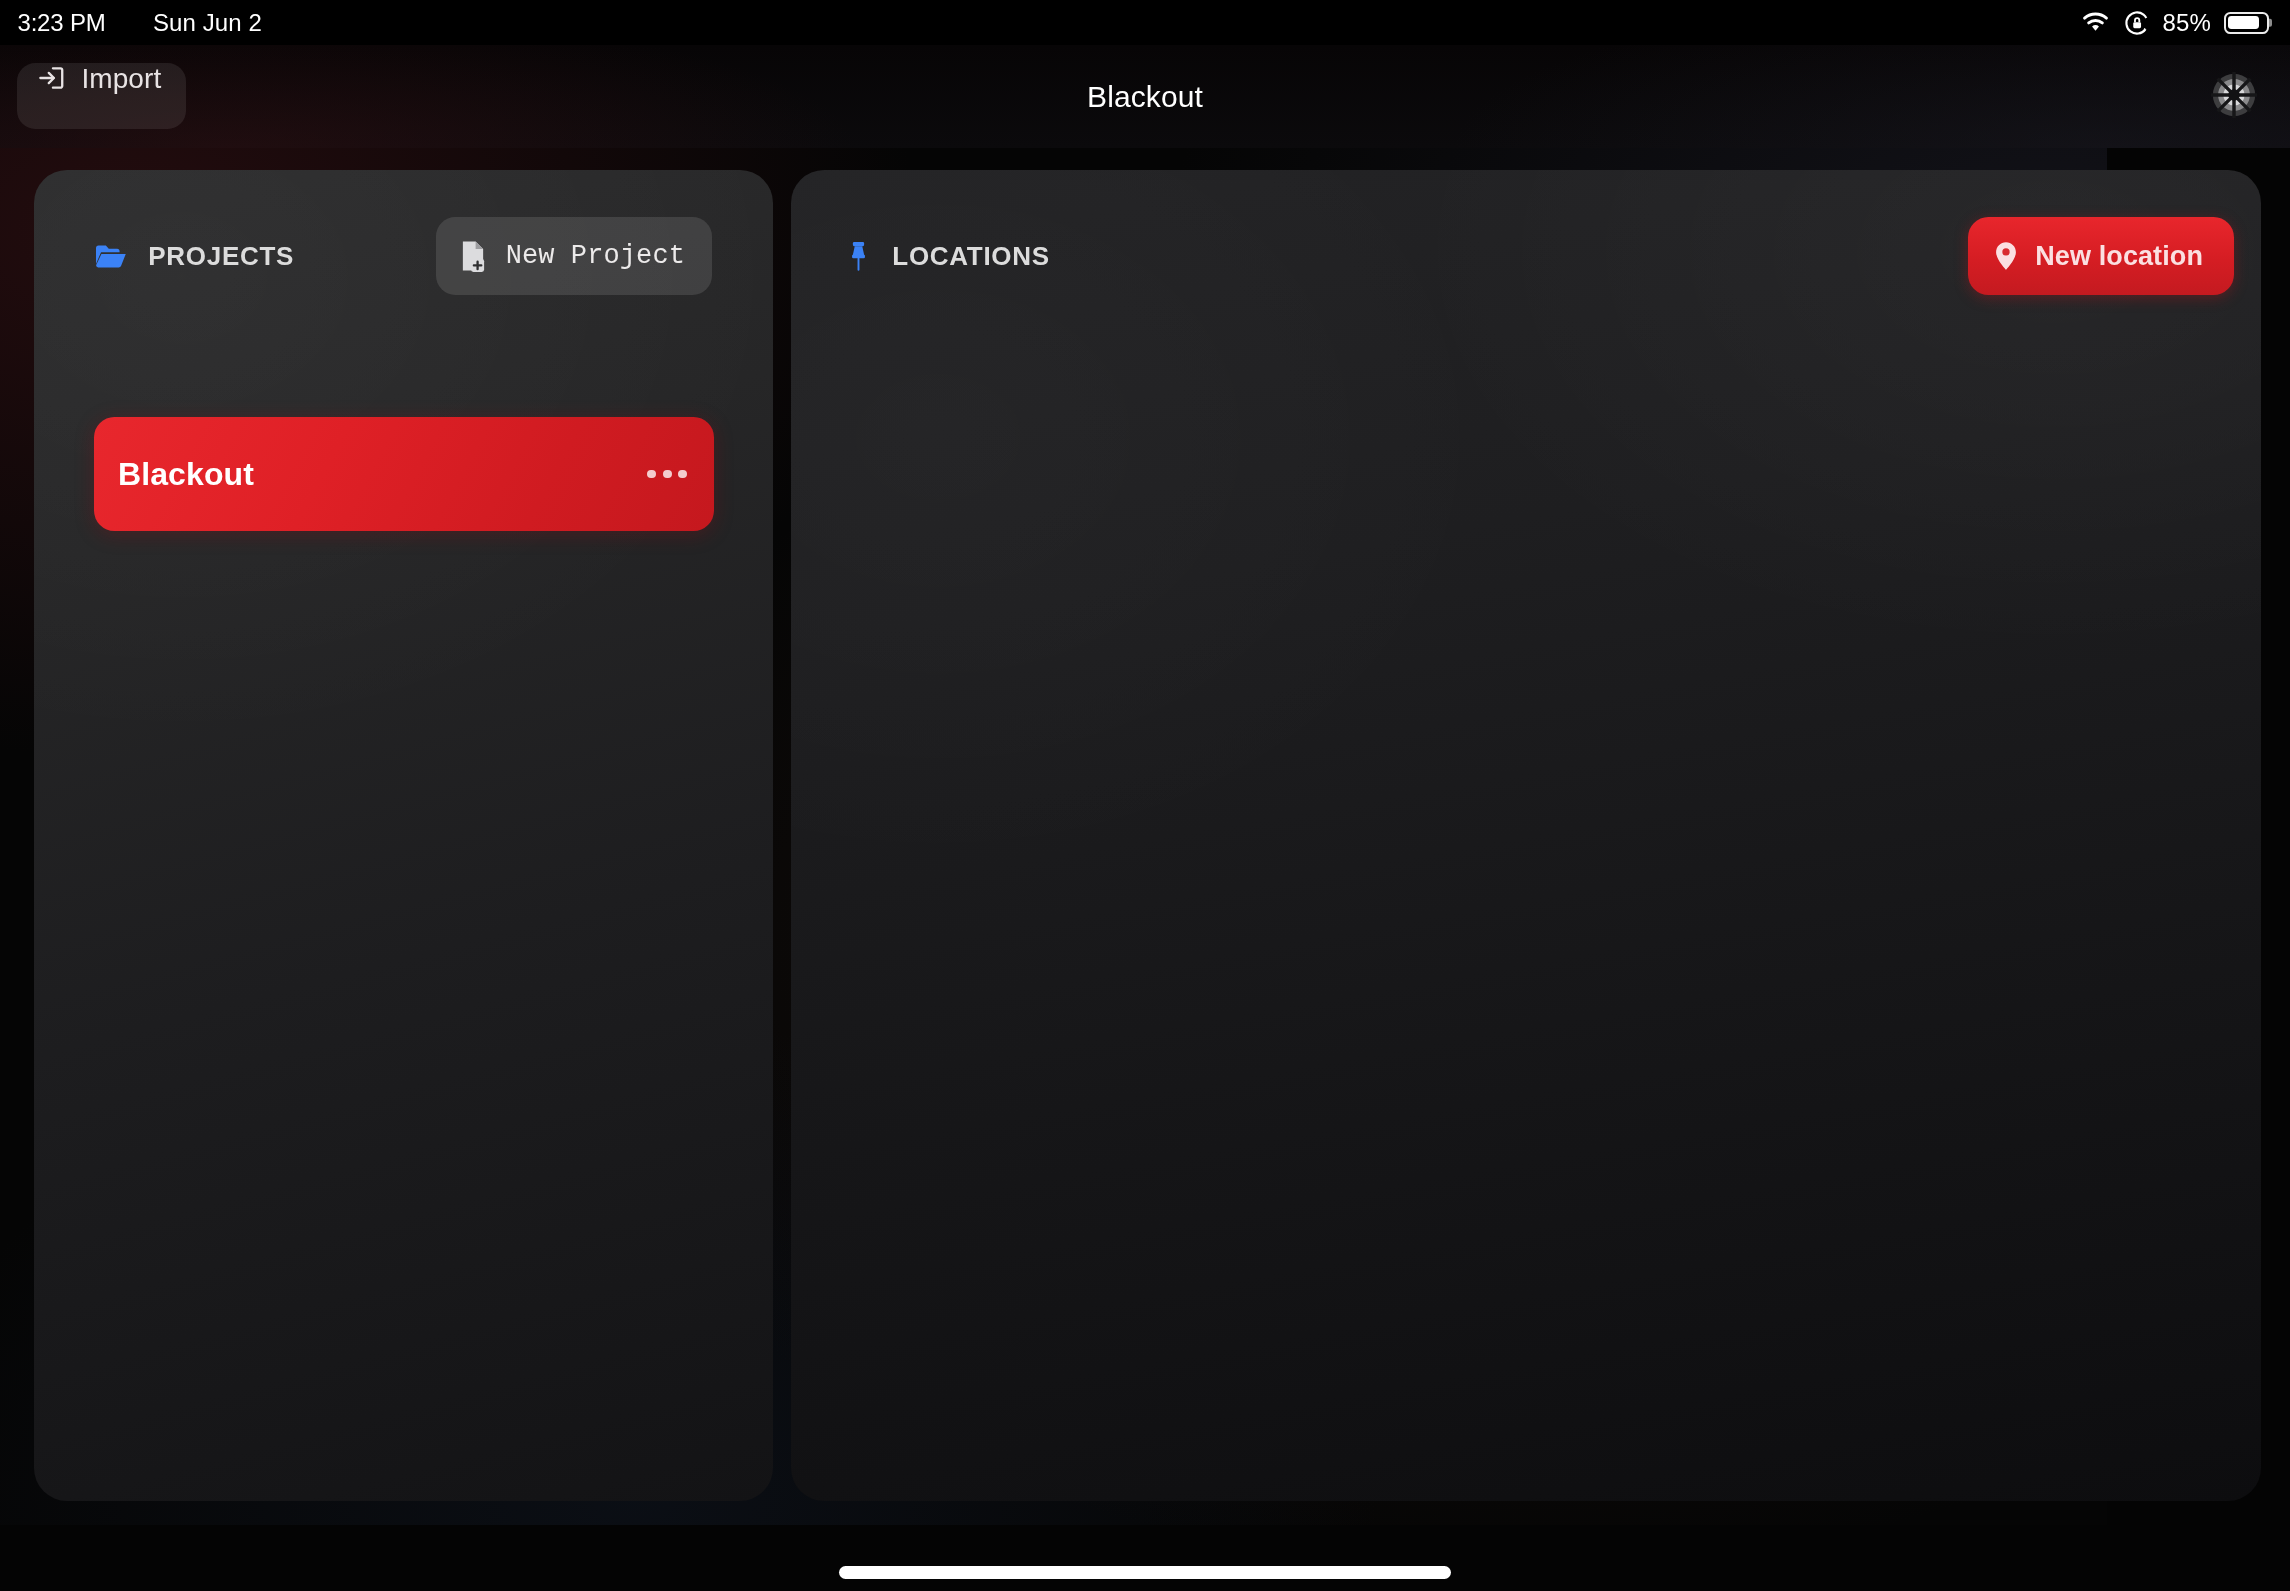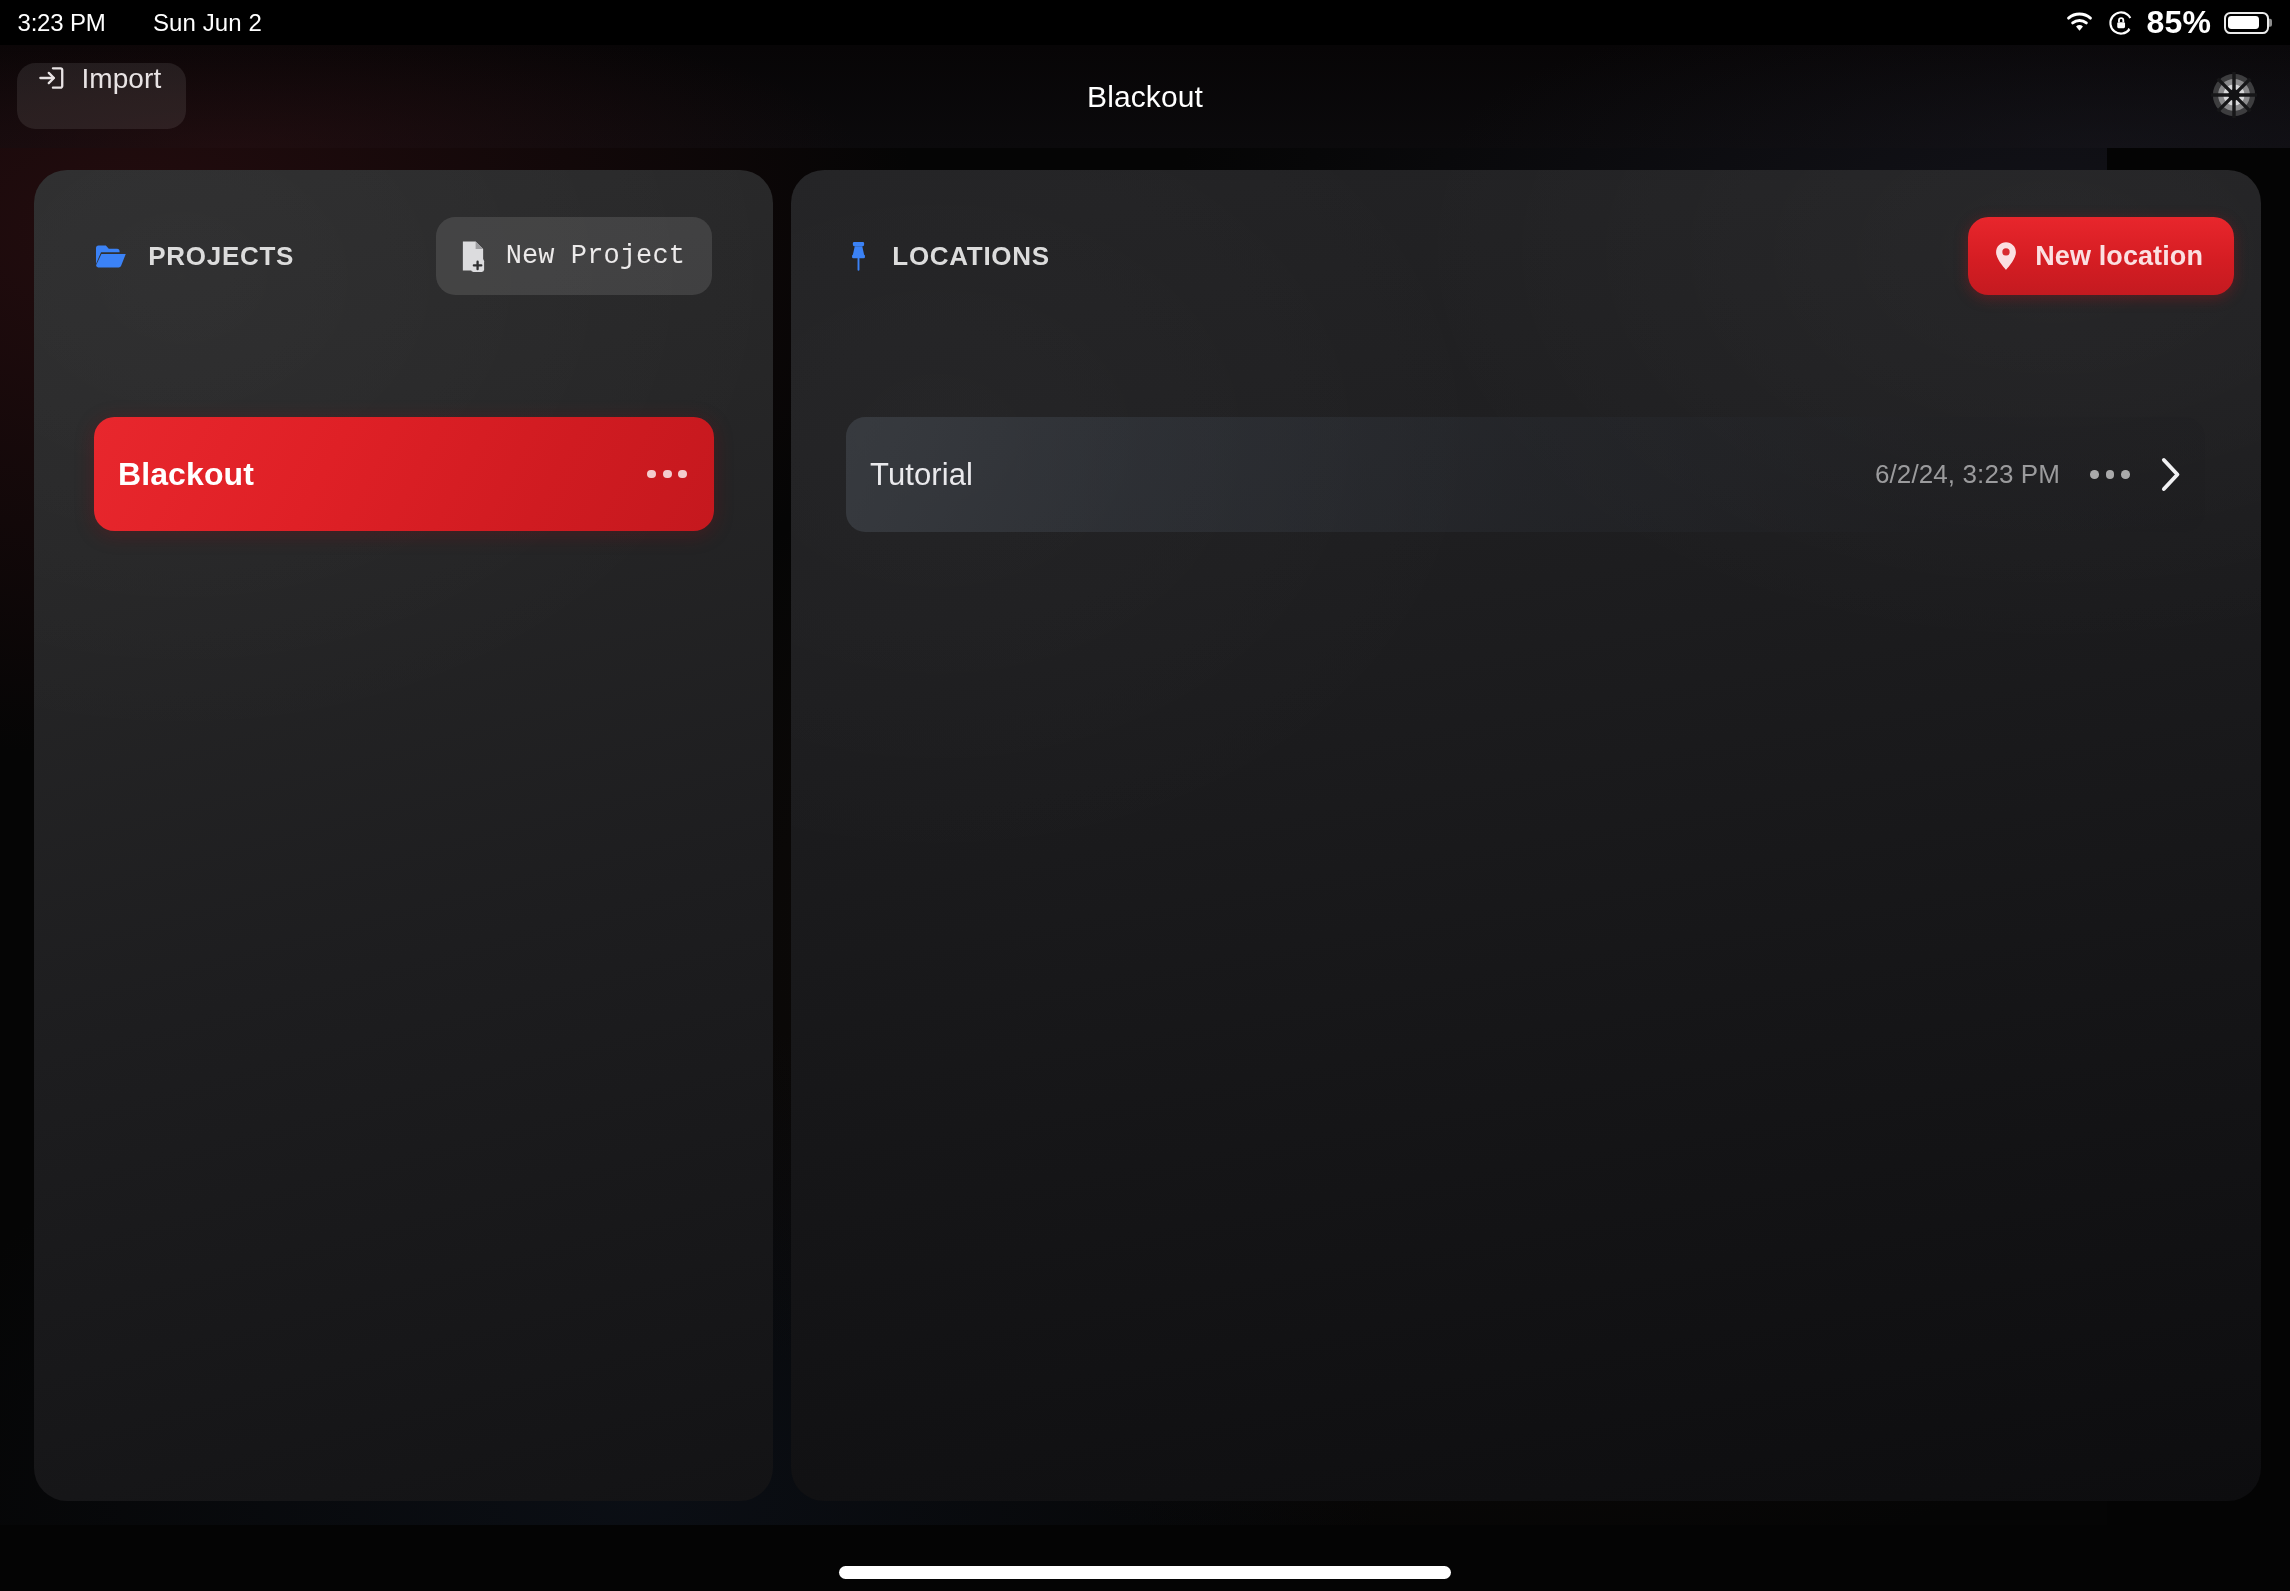--- a/index.html
+++ b/index.html
@@ -34,21 +34,21 @@
     font-size:24px;
     letter-spacing:0.1px;
   }
   .sb-time { font-weight:500; letter-spacing:-0.2px;}
   .sb-date { font-weight:400;margin-left:32px; }
   .sb-right {
     margin-left:auto; margin-right:21.3px;
     display:flex; align-items:center; gap:12.6px;
     color:#fff;
   }
-  .sb-pct { font-size:32px; font-weight:700; letter-spacing:0.2px;}
+  .sb-pct { font-size:24px; font-weight:400; letter-spacing:0.2px;}
   .batt-shell {
     width:45px; height:22px;
     border:2.1px solid rgba(255,255,255,0.92);
     border-radius:6.3px;
     position:relative;
     display:flex; align-items:center;
     padding:2.1px;
   }
   .batt-shell:after {
     content:""; position:absolute; right:-5.3px; top:50%;
@@ -341,36 +341,20 @@
           <span>
             <svg width="26" height="32" viewBox="0 0 27 33">
               <path d="M13.5 2.2c-5.7 0-10.3 4.6-10.3 10.3 0 7.7 10.3 18.3 10.3 18.3s10.3-10.6 10.3-18.3c0-5.7-4.6-10.3-10.3-10.3z" fill="#fbdfe1"></path>
               <circle cx="13.5" cy="12.3" r="3.8" fill="#d92b30"></circle>
             </svg>
           </span>
           <span>New location</span>
         </button>
       </div>
 
-      <div class="row-location">
-        <span class="name">Tutorial</span>
-        <span class="meta">
-          <span class="date">6/2/24, 3:23 PM</span>
-          <span class="dots">
-              <i></i>
-              <i></i>
-              <i></i>
-            </span>
-          <span>
-            <svg width="21.3" height="35" viewBox="0 0 22 36">
-              <path d="M4 3l14 15L4 33" stroke="#f1f1f3" stroke-width="4" fill="none" stroke-linecap="round" stroke-linejoin="round"></path>
-            </svg>
-          </span>
-        </span>
-      </div>
 
     </section>
 
   </div>
 
   <div class="home-bar"></div>
 
 </div>
 
 

